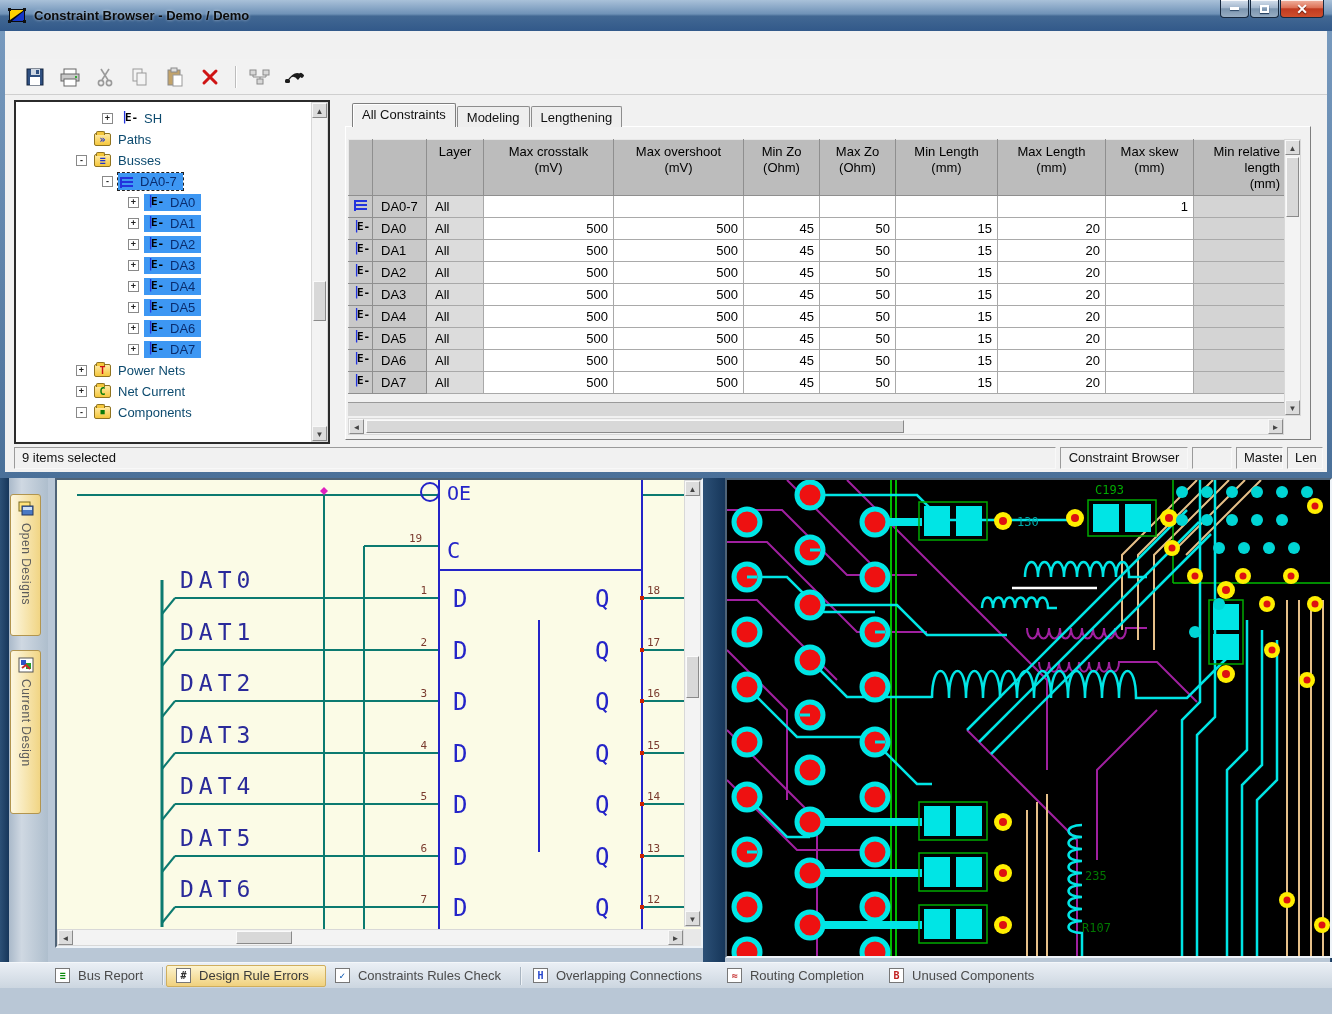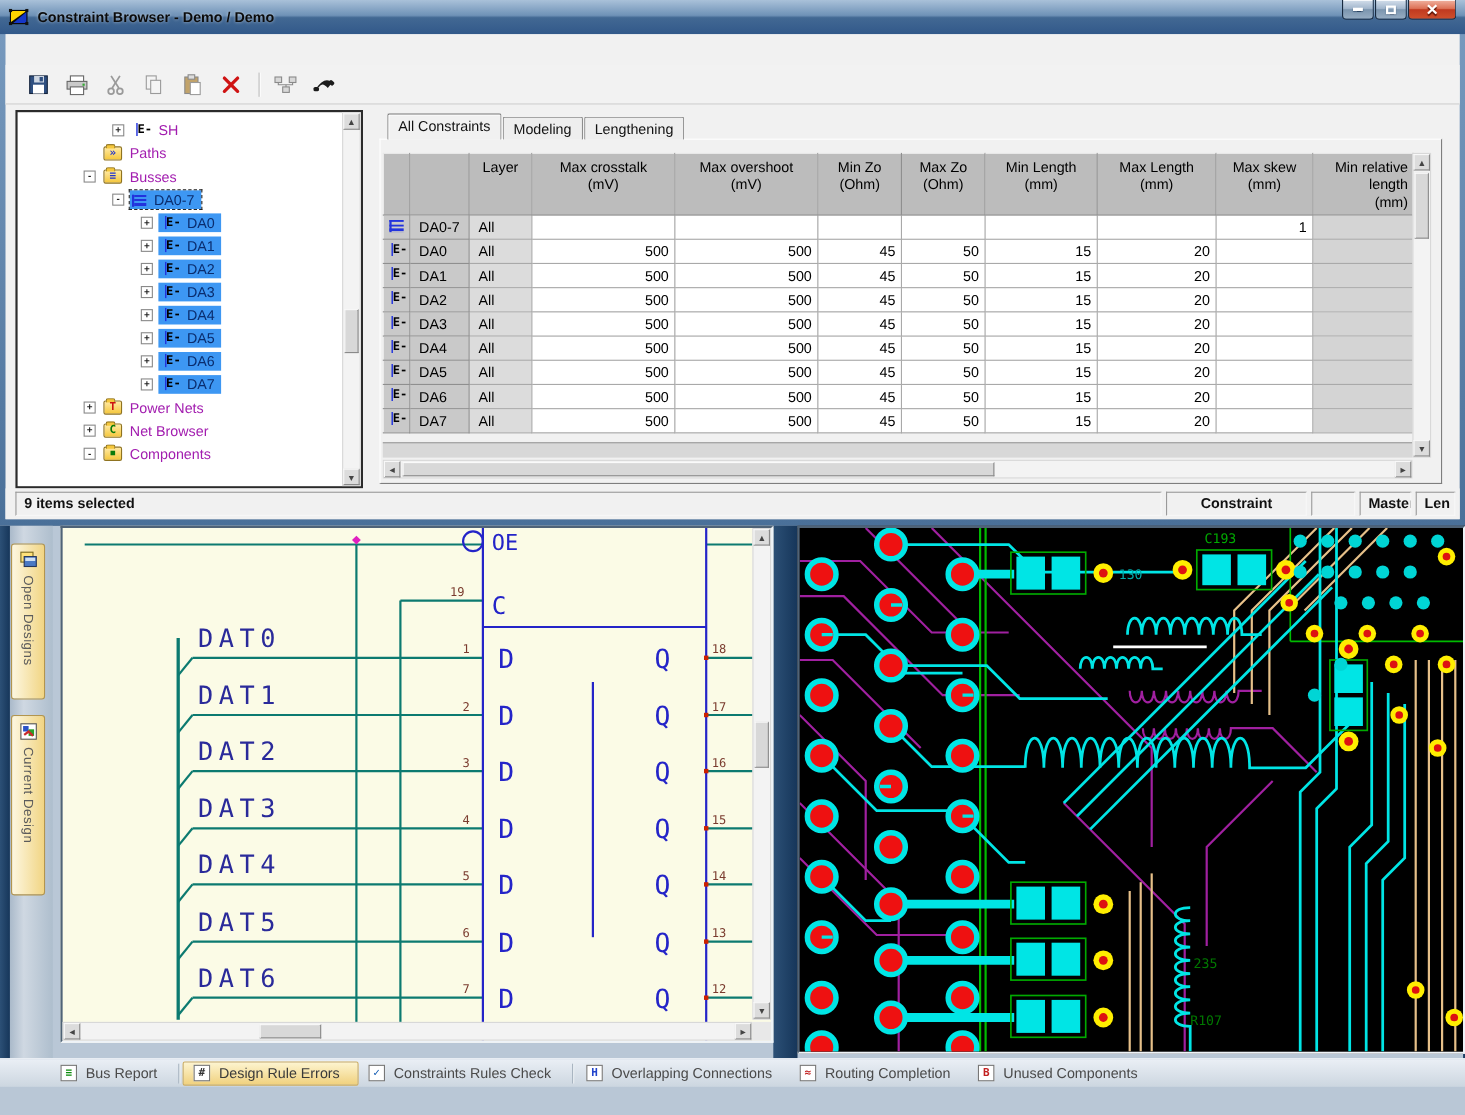--- a/index.html
+++ b/index.html
@@ -34,21 +34,21 @@
   
   .tree-panel { position:absolute; left:9px; top:69px; width:316px; height:344px; background:#fff;
                 border:2px solid #2b2b2b; overflow:hidden; }
   .tree-inner { position:absolute; left:0; top:0; right:17px; bottom:0; overflow:hidden; padding-top:6px; }
   .trow { display:flex; align-items:center; height:21px; white-space:nowrap; }
   .d1 { padding-left:60px; } .d2 { padding-left:86px; } .d3 { padding-left:112px; }
   .exp { width:11px; height:11px; flex:none; border:1px solid #898989; background:#fff;
          font:bold 9px/9px "Liberation Sans",sans-serif; text-align:center; color:#222; margin-right:5px; }
   .exp:empty { visibility:hidden; }
   .grp { display:flex; align-items:center; padding:1px 3px 1px 2px; }
-  .tl { padding:0 3px; color:#a21caf; }
+  .tl { padding:0 3px; color:#0c4a6e; }
   .trow.sel .grp { background:#3d97f3; }
   .trow.sel .tl { color:#0a2d6e; }
   .trow.focus .grp { outline:1px dashed #222; }
   .ticon { position:relative; width:17px; height:13px; flex:none; margin-right:4px; }
   [data-icon="net"]::before { content:"|"; position:absolute; left:1px; top:-1px; font:bold 12px/13px "DejaVu Sans Mono",monospace; color:#2233dd; }
   [data-icon="net"]::after { content:"E-"; position:absolute; left:5px; top:-1px; font:bold 11px/13px "DejaVu Sans Mono",monospace; color:#000; }
   [data-icon="bus"] { width:13px; height:11px; margin-top:1px; border-left:2px solid #2233dd;
       background:repeating-linear-gradient(to bottom,#2233dd 0 2px,transparent 2px 4px); }
   [data-icon^="folder"] { background:linear-gradient(#ffeaa6,#f5c73c); border:1px solid #8f7320; border-radius:2px; }
   [data-icon^="folder"]::before { content:""; position:absolute; top:-3px; left:1px; width:7px; height:3px;
@@ -82,21 +82,21 @@
   .c-ic { background:#c9c9c9; border-color:#e8e8e8 #8f8f8f #8f8f8f #e8e8e8 !important; text-align:center; padding:0 1px !important; }
   .c-ic .ticon { margin:0 auto; display:inline-block; }
   .c-nm { background:#c9c9c9; border-color:#e8e8e8 #8f8f8f #8f8f8f #e8e8e8 !important; padding-left:8px !important; }
   .c-ly { background:#dcdcdc; padding-left:8px !important; }
   .c-v { background:#fff; text-align:right; }
   .c-gray { background:#d4d4d4; }
   .part-row { position:absolute; left:2px; top:275px; width:936px; height:14px; background:#d8d8d8;
               border-top:1px solid #9a9a9a; }
 
   
-  .cb-status { position:absolute; left:0; right:0; top:413px; height:28px; background:#f1f1f1;font-weight:bold; }
+  .cb-status { position:absolute; left:0; right:0; top:413px; height:28px; background:#f1f1f1; }
   .spanel { position:absolute; top:3px; height:22px; border:1px solid; border-color:#9a9a9a #f8f8f8 #f8f8f8 #9a9a9a;
             background:#f1f1f1; line-height:20px; padding:0 7px; overflow:hidden; color:#111; }
 
   
   #main-app { position:absolute; left:0; top:478px; width:1332px; height:536px; background:#b9c7d6; }
   .navy { position:absolute; background:linear-gradient(90deg,#2c5076,#16365a); }
   .strip { position:absolute; left:0; top:0; width:48px; height:484px;
            background:linear-gradient(90deg,#8fa3b8,#cfd8e2 45%,#aebecd); }
   .stab { position:absolute; left:10px; width:31px; background:linear-gradient(90deg,#fdf7e0,#f1d584);
           border:1px solid #b2954f; border-radius:3px; display:flex; flex-direction:column; align-items:center;
@@ -328,21 +328,21 @@
               <span class="exp">+</span>
               <span class="grp">
                 <span class="ticon" data-icon="folder-power"></span>
                 <span class="tl">Power Nets</span>
               </span>
             </div>
           <div class="trow d1">
               <span class="exp">+</span>
               <span class="grp">
                 <span class="ticon" data-icon="folder-class"></span>
-                <span class="tl">Net Browser</span>
+                <span class="tl">Net Current</span>
               </span>
             </div>
           <div class="trow d1">
               <span class="exp">-</span>
               <span class="grp">
                 <span class="ticon" data-icon="folder-comp"></span>
                 <span class="tl">Components</span>
               </span>
             </div>
         </div>

